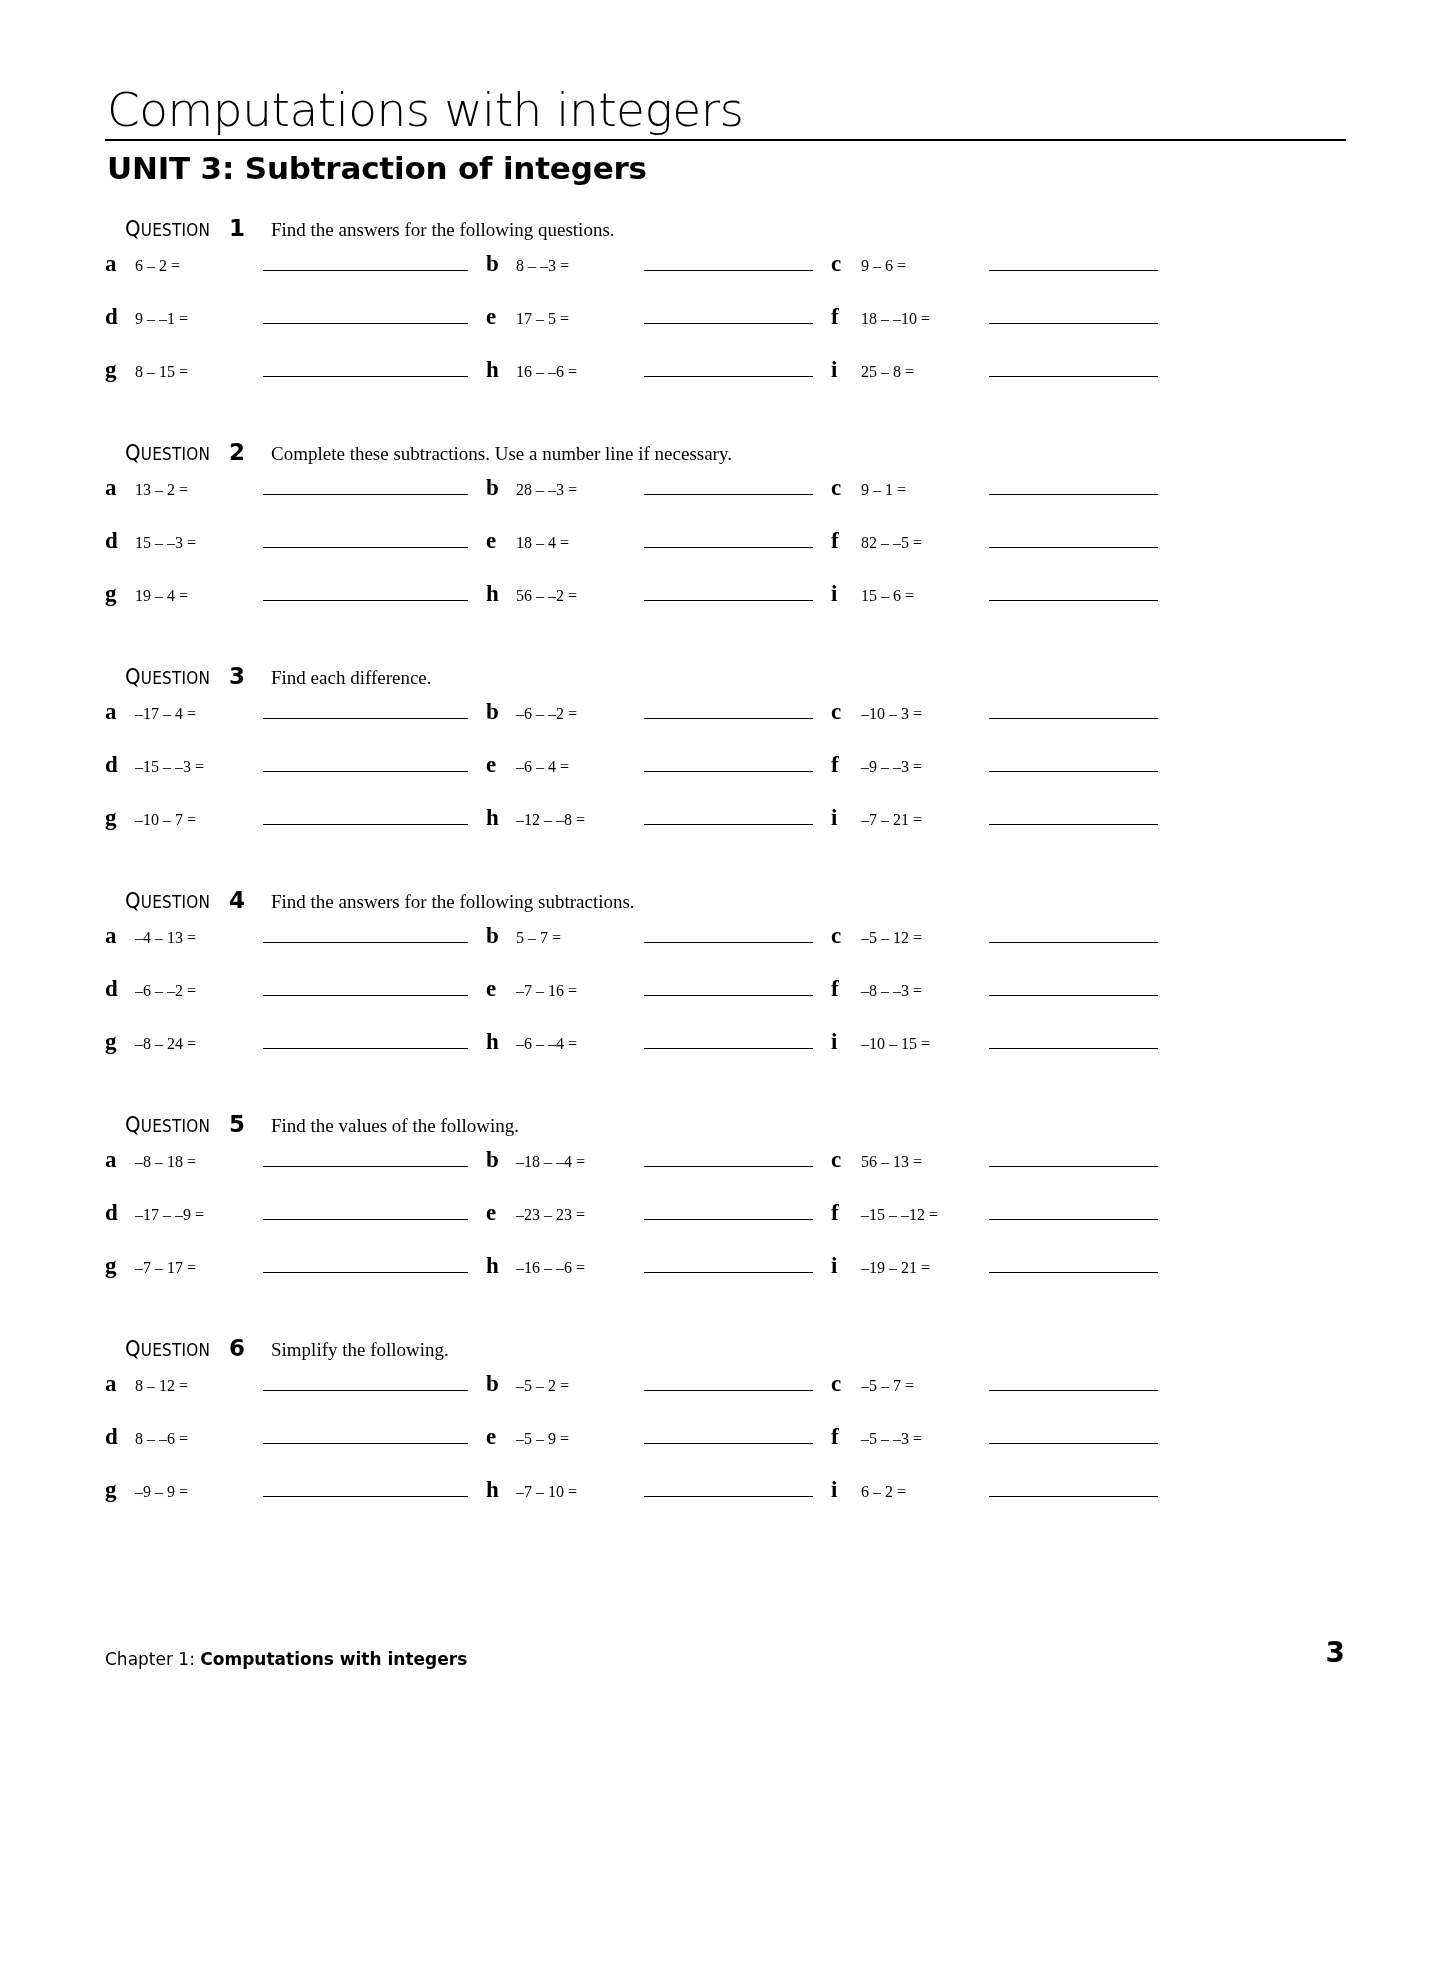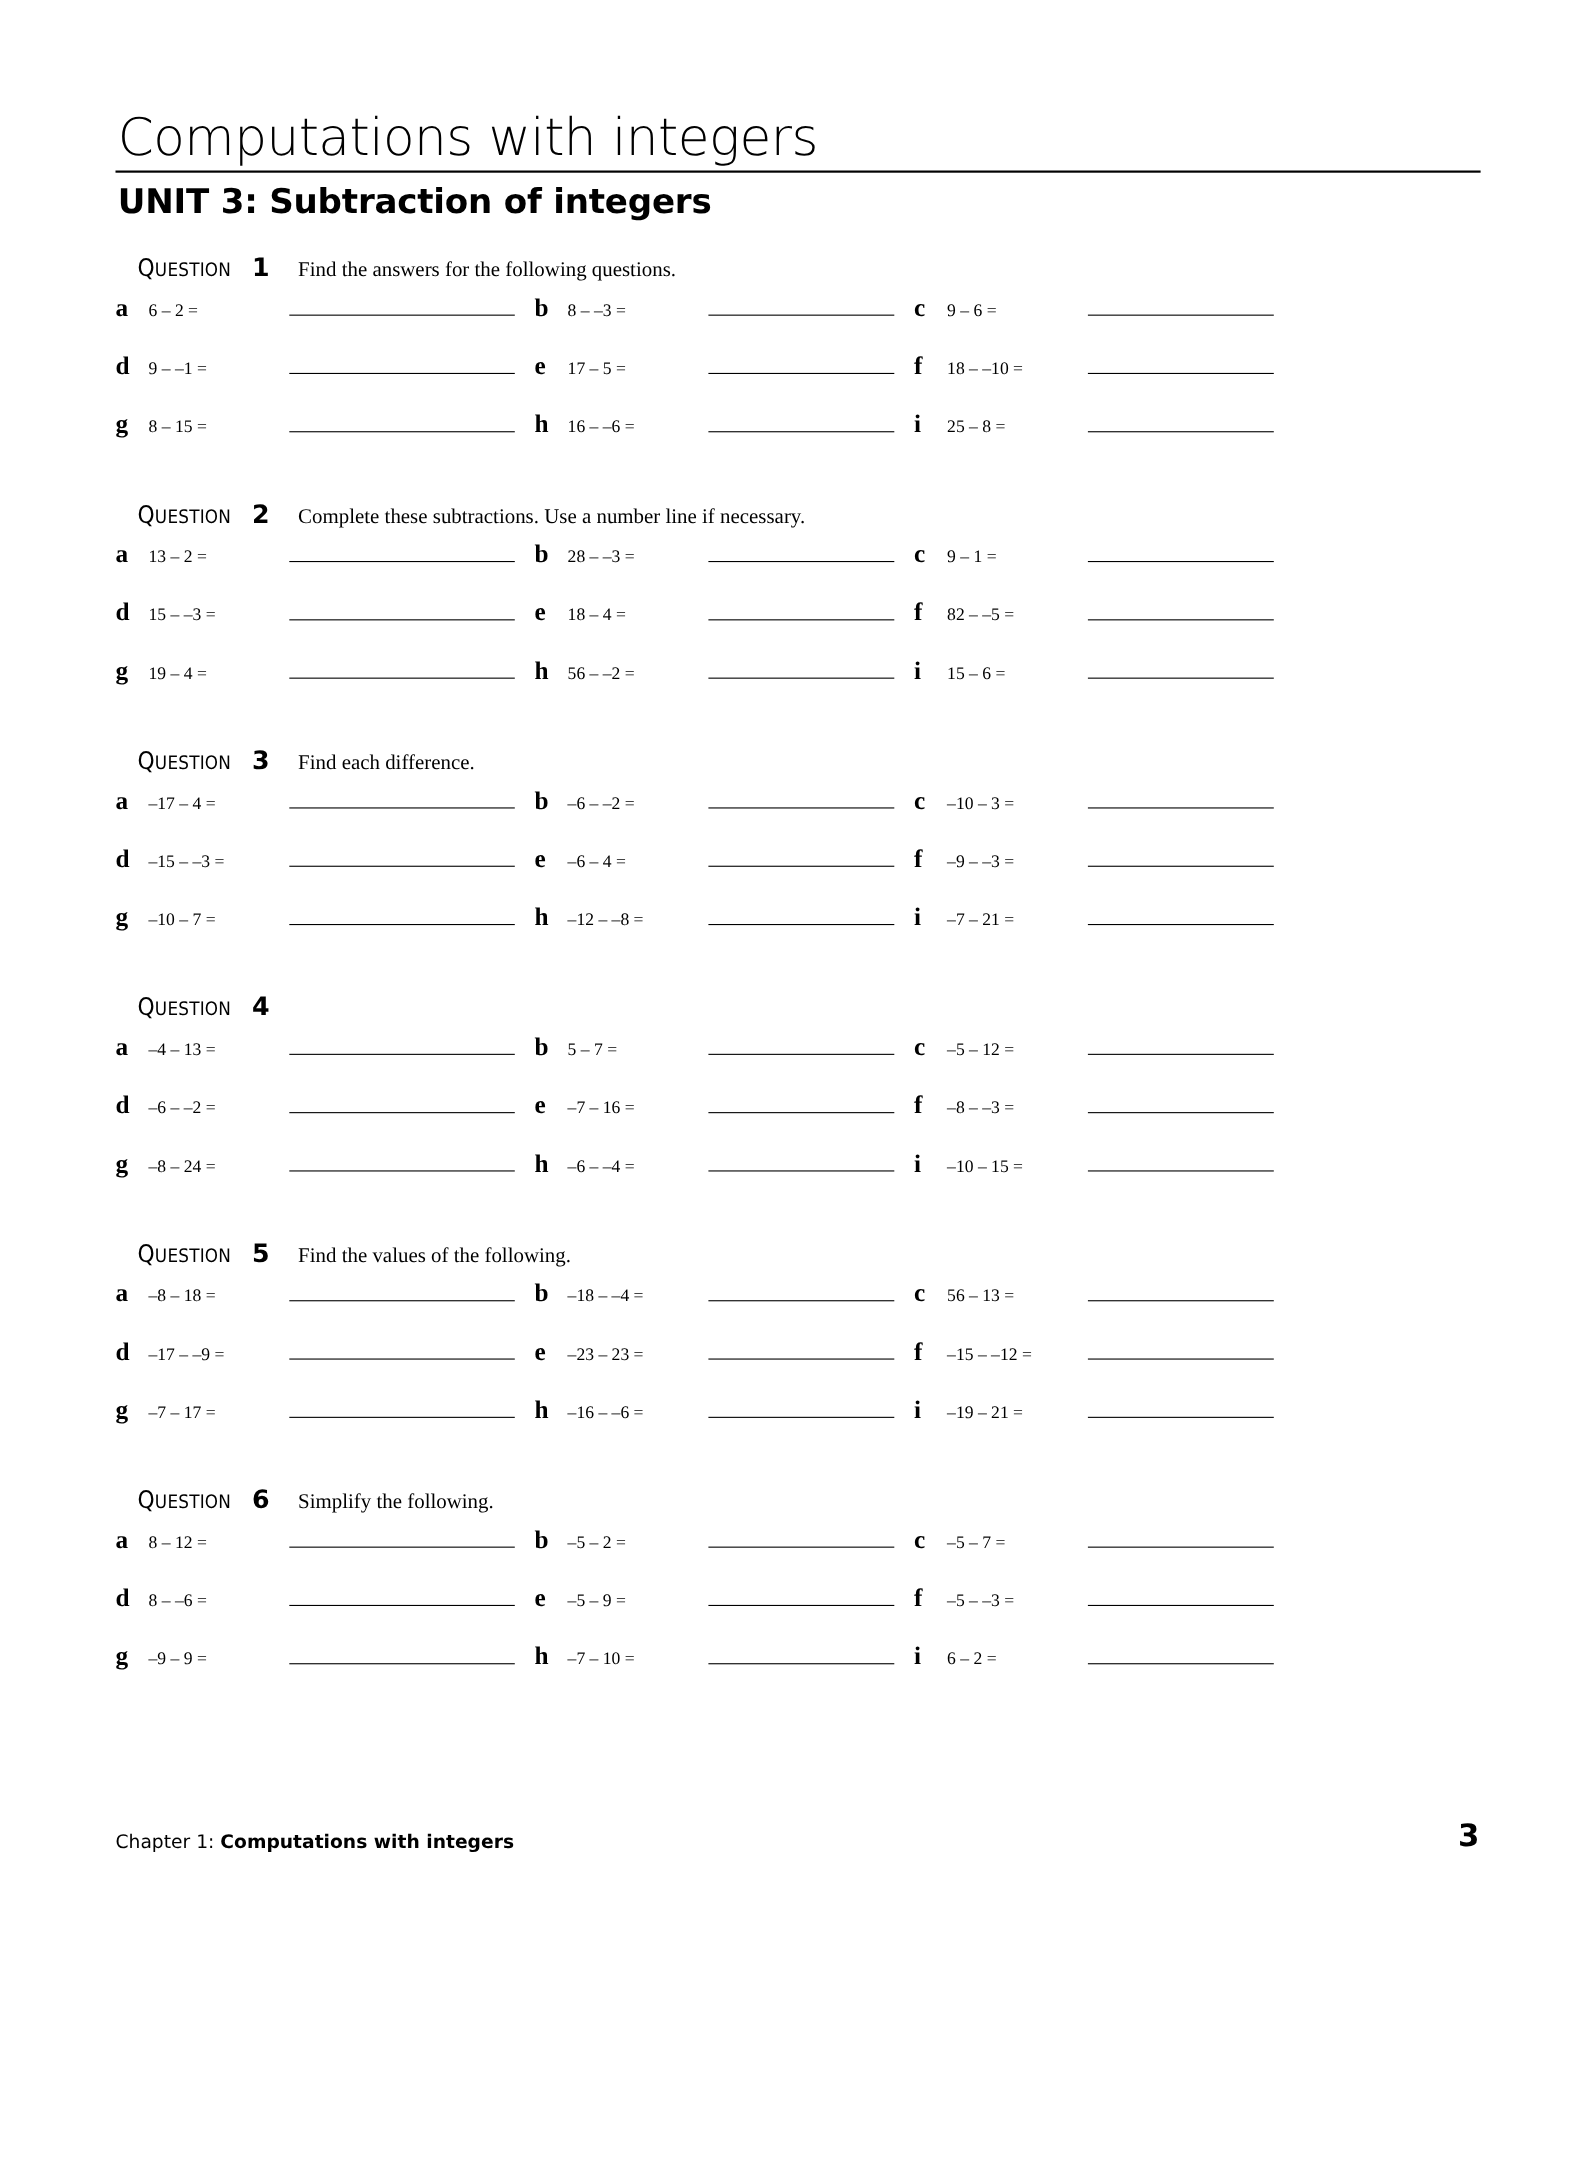--- a/index.html
+++ b/index.html
@@ -10,21 +10,21 @@
   body {
     width: 1445px;
     height: 1977px;
     font-family: "Liberation Serif", serif;
     color: #000000;
     position: relative;
     overflow: hidden;
   }
   .page {
     position: absolute;
-    left: 0; top: 16px;
+    left: 0; top: 0;
     width: 1445px;
     height: 1715px;
     box-sizing: border-box;
     padding: 86px 100px 0 105px;
   }
 
   
   .title {
     font-family: "DejaVu Sans", sans-serif;
     font-weight: 300;
@@ -333,20 +333,21 @@
             <span class="plet">i</span>
             <span class="pexp">–7 – 21 =</span>
             <span class="pline"></span>
           </div>
         </div>
       </div>
       <div class="qblock">
         <div class="qhead">
           <div class="qlabel"><span class="qcap">Q</span>UESTION</div>
           <div class="qnum">4</div>
+          <div class="qtext">Find the answers for the following subtractions.</div>
         </div>
         <div class="prow">
           <div class="pcell c1">
             <span class="plet">a</span>
             <span class="pexp">–4 – 13 =</span>
             <span class="pline"></span>
           </div>
           <div class="pcell c2">
             <span class="plet">b</span>
             <span class="pexp">5 – 7 =</span>

